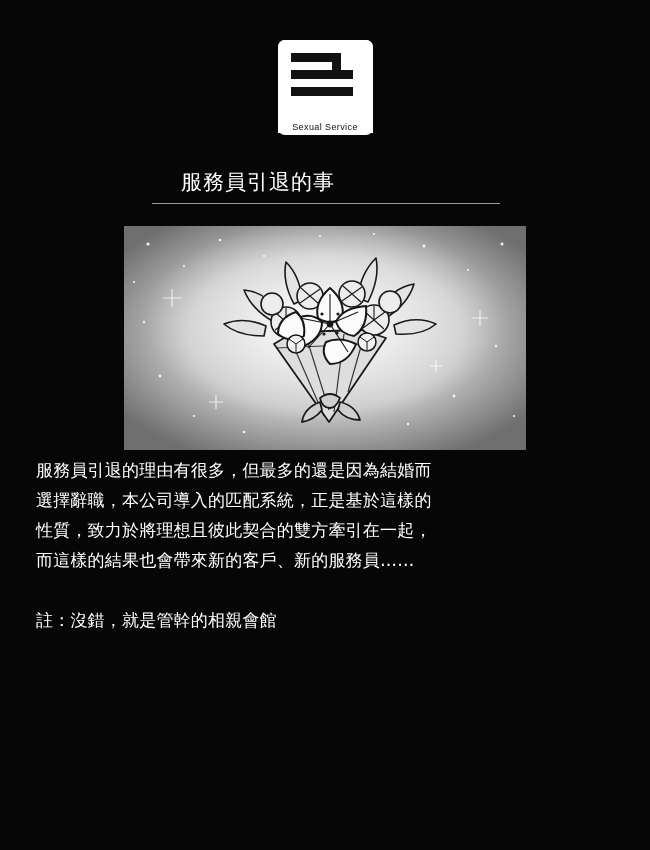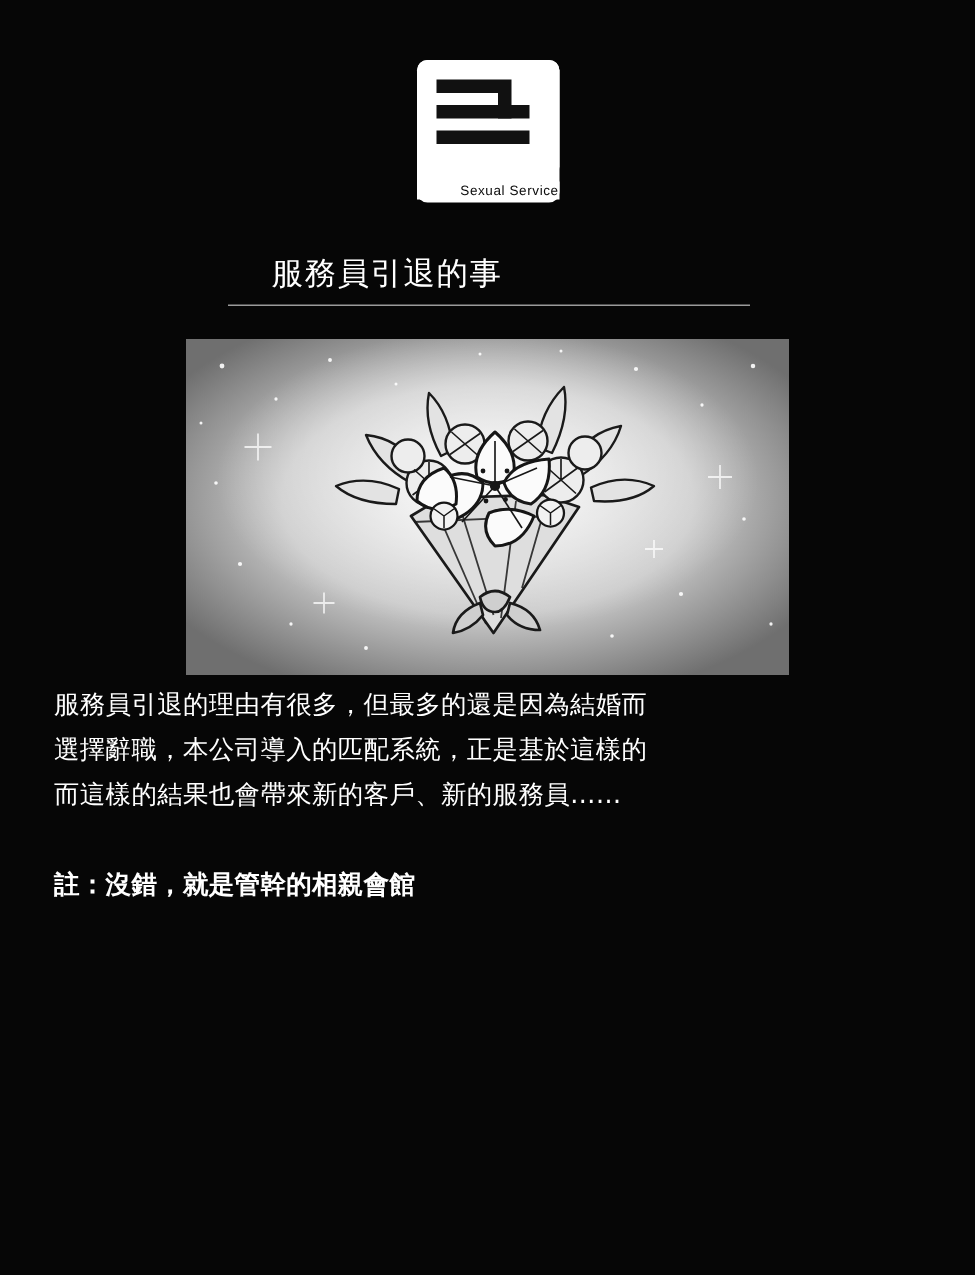--- a/index.html
+++ b/index.html
@@ -55,21 +55,21 @@
   .logo-hook2 {
     position: absolute;
     left: 26px; top: 47px;
     width: 49px; height: 9px;
     background: #111111;
   }
   .logo-caption {
     color: #0a0a0a;
     font-size: 9px;
     letter-spacing: .4px;
-    text-align: right;
+    text-align: center;
     width: 95px;
     margin-top: 3px;
     background: #ffffff;
     line-height: 12px;
   }
   .logo-plate {
     background: #ffffff;
     padding: 0 0 2px 0;
     border-radius: 7px;
     display: flex;
@@ -117,21 +117,21 @@
     top: 455px;
     width: 588px;
     font-family: "DejaVu Sans", sans-serif;
     font-size: 17px;
     line-height: 30px;
     color: #ffffff;
     letter-spacing: .2px;
   }
   .body-text p { margin: 0; }
   .gap { height: 30px; }
-  .note { margin-top: 0; font-weight: bold; }
+  .note { margin-top: 0; }
 </style>
 </head>
 <body>
 
 <div class="page">
 
   <div class="logo-wrap">
     <div class="logo-plate">
       <div class="logo-box">
         <div class="logo-bar b1"></div>
@@ -260,18 +260,19 @@
       <g stroke="#161616" stroke-width="1" fill="none">
         <path d="M172 118 l-7 -5 M172 118 l7 -5 M172 118 l0 8"></path>
         <path d="M243 116 l-7 -5 M243 116 l7 -5 M243 116 l0 8"></path>
       </g>
     </svg>
   </div>
 
   <div class="body-text">
     <p>服務員引退的理由有很多，但最多的還是因為結婚而</p>
     <p>選擇辭職，本公司導入的匹配系統，正是基於這樣的</p>
+    <p>性質，致力於將理想且彼此契合的雙方牽引在一起，</p>
     <p>而這樣的結果也會帶來新的客戶、新的服務員……</p>
     <div class="gap"></div>
     <p class="note">註：沒錯，就是管幹的相親會館</p>
   </div>
 
 </div>
 
 </body></html>

